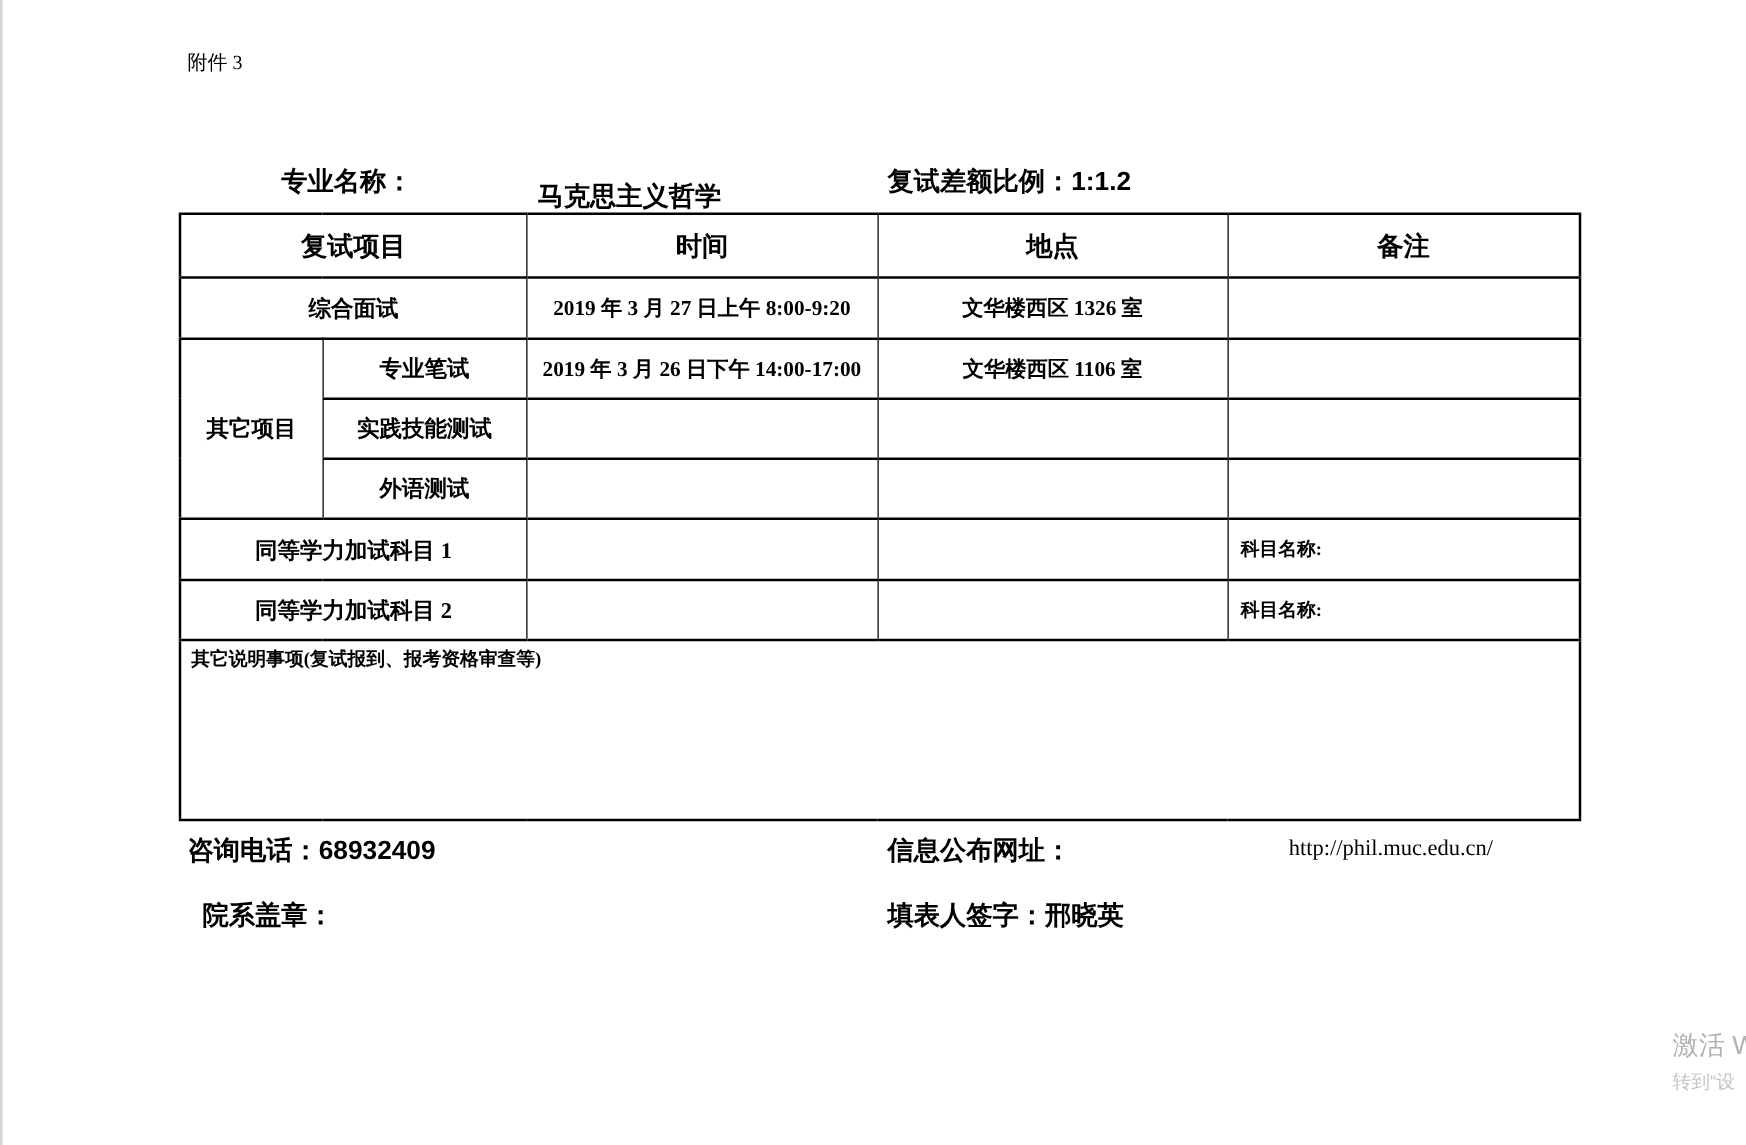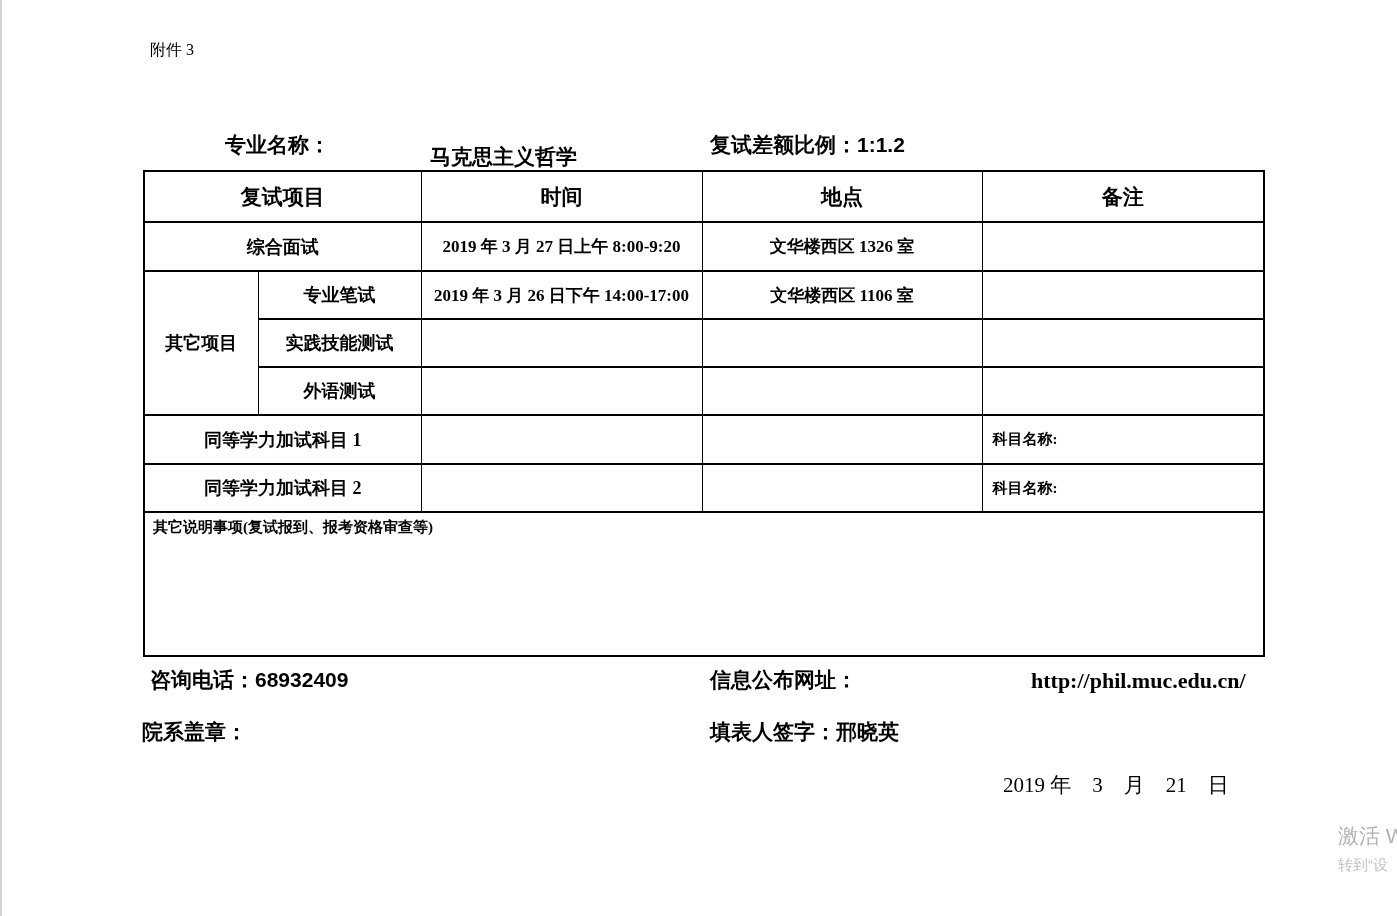--- a/index.html
+++ b/index.html
@@ -70,23 +70,23 @@
     padding:5px 8px; font-size:15px; height:132px;
   }
 
   .footer-line1 { position:absolute; top:666px; left:0; width:1397px; font-size:21px; font-weight:bold; }
   .footer-line2 { position:absolute; top:718px; left:0; width:1397px; font-size:21px; font-weight:bold; }
   .phone   { position:absolute; left:150px; top:0; }
   .website-label { position:absolute; left:710px; top:0; }
   .website-value {
     position:absolute; left:1031px; top:2px;
     font-family:"Liberation Serif", serif;
-    font-size:22px; font-weight:bold;
+    font-size:18px; font-weight:normal;
   }
-  .seal    { position:absolute; left:142px; top:0; }
+  .seal    { position:absolute; left:162px; top:0; }
   .signer  { position:absolute; left:710px; top:0; }
 
   .date-line {
     position:absolute; top:771px; left:1003px;
     font-family:"Liberation Serif", serif;
     font-size:21px;
     white-space:nowrap;
   }
 
   .watermark { position:absolute; left:1338px; top:822px; width:300px; }
@@ -171,20 +171,19 @@
     <span class="phone"><span>咨询电话：</span><span>68932409</span></span>
     <span class="website-label">信息公布网址：</span>
     <span class="website-value">http://phil.muc.edu.cn/</span>
   </div>
 
   <div class="footer-line2">
     <span class="seal">院系盖章：</span>
     <span class="signer"><span>填表人签字：</span><span>邢晓英</span></span>
   </div>
 
-  <div class="date-line">2019 年　3　月　21　日</div>
 
   <div class="watermark">
     <div class="wm1">激活 W</div>
     <div class="wm2">转到“设</div>
   </div>
 
 </div>
 
 </body></html>

